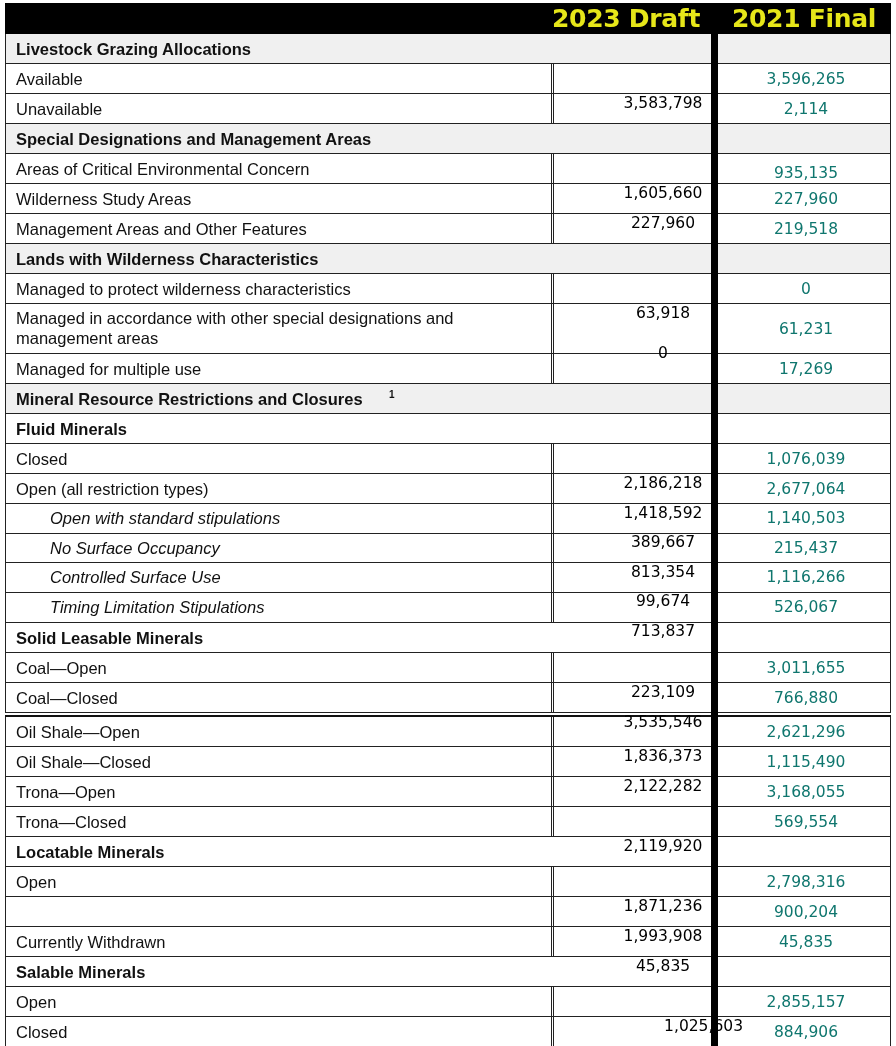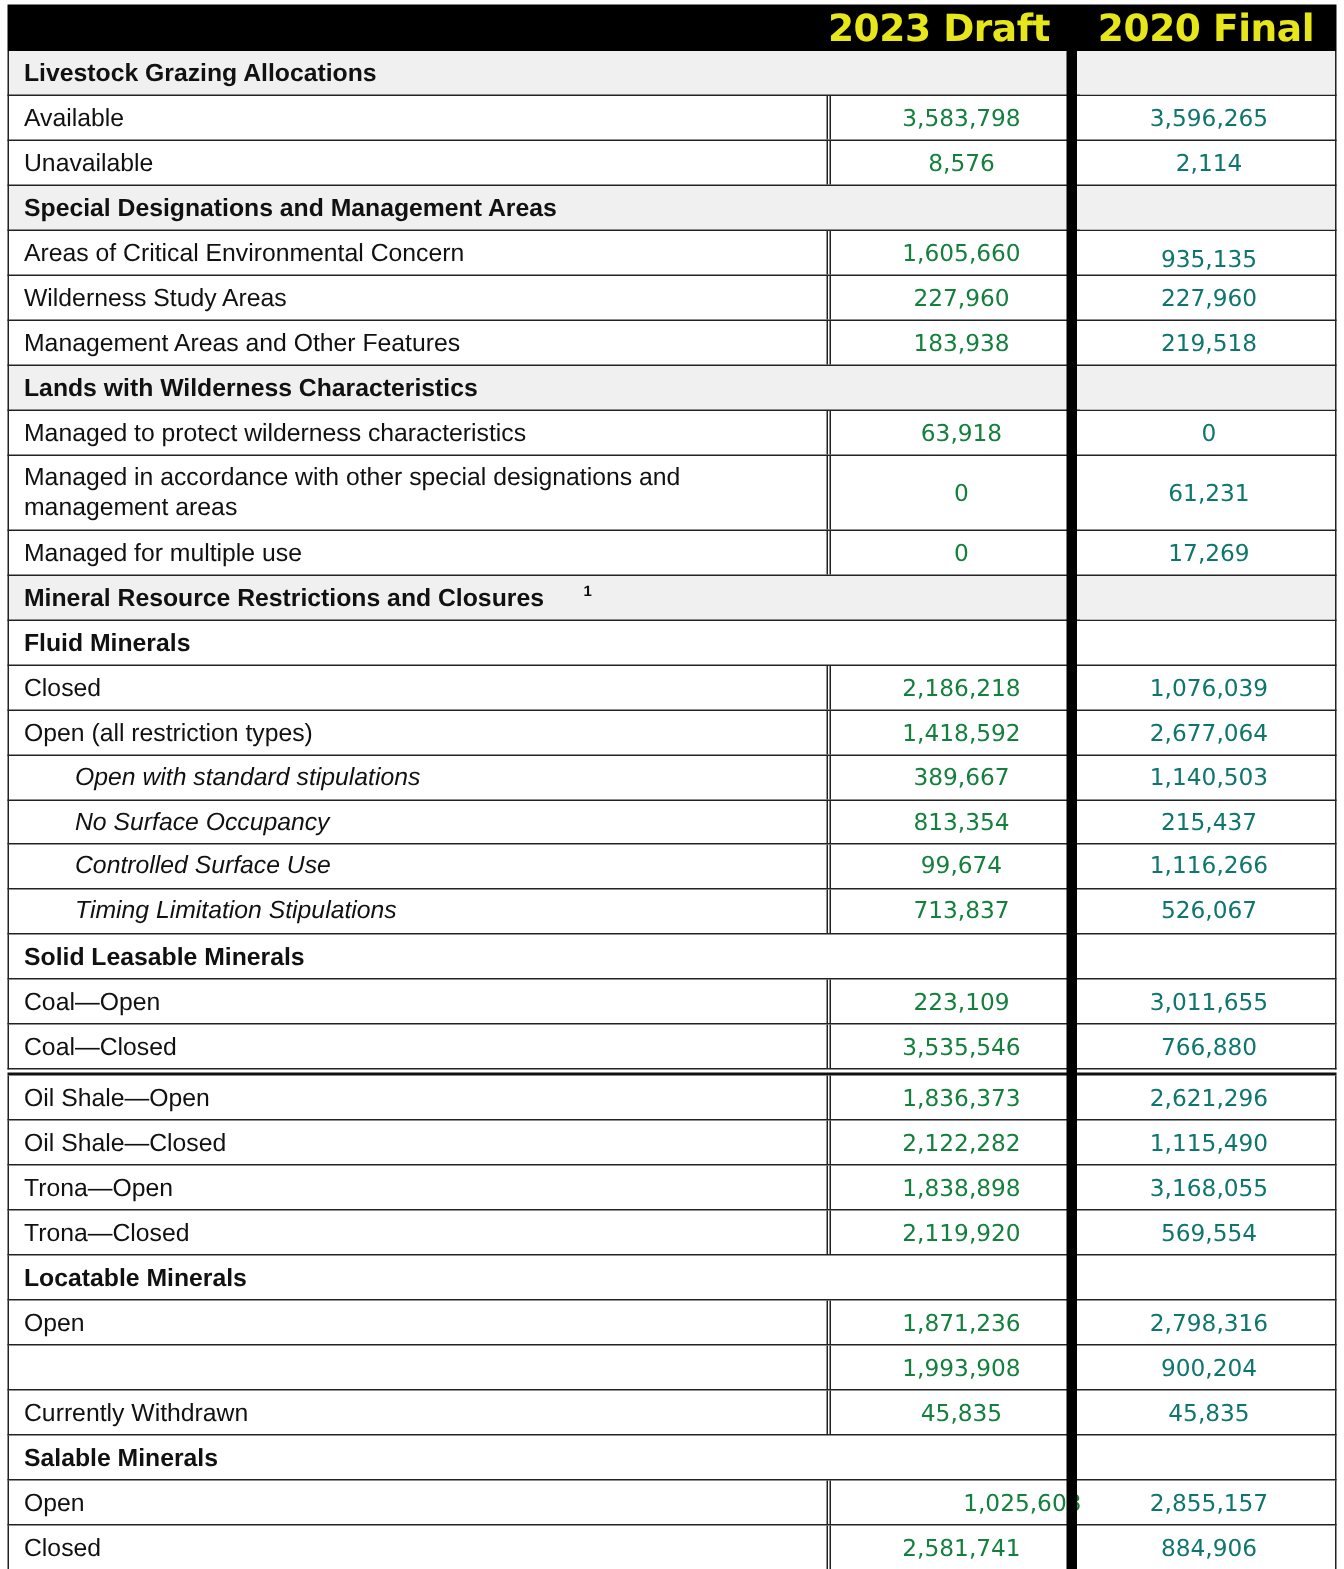--- a/index.html
+++ b/index.html
@@ -10,40 +10,40 @@
     .header .col-draft, .header .col-final {
       position: absolute; top: 0; height: 31px; line-height: 31px;
       color: #e6e619; font-weight: bold; font-size: 25px; text-align: center;
       font-family: "DejaVu Sans", "Liberation Sans", sans-serif; letter-spacing: -0.3px;
     }
     .header .col-draft { left: 536px; width: 170px; }
     .header .col-final { left: 714px; width: 170px; }
     .row { position: relative; border-left: 1px solid #222; border-right: 1px solid #222;
            border-bottom: 1px solid #222; box-sizing: border-box; width: 886px; }
     .row .label { position: absolute; left: 10px; font-size: 16.5px; color: #111; }
-    .row .v1 { position: absolute; left: 555px; width: 160px; text-align: center; font-size: 16.5px;
-               font-family: "DejaVu Sans", sans-serif; font-size: 15.5px; color:#15803d; }
+    .row .v1 { position: absolute; left: 577px; width: 160px; text-align: center; font-size: 16.5px;
+               font-family: "DejaVu Sans", sans-serif; font-size: 15.5px; color:#000000;margin-top:24px; }
     .row .v2 { position: absolute; left: 714px; width: 172px; text-align: center;
                font-family: "DejaVu Sans", sans-serif; font-size: 15.5px; color:#0f766e; }
     .row.section { background: #f0f0f0; }
     .row.section .label { font-weight: bold; }
     .row.sub .label { font-style: italic; left: 44px; }
     .row.data .cellbox-draft { position: absolute; left: 545px; top: 0; bottom: 0; width: 163px;
       border-left: 3px double #222; box-sizing: border-box; }
     .row.section .fill-final { position: absolute; left: 714px; top: 0; bottom: 0; right: 0; background: #f0f0f0; }
     .divider { position: absolute; left: 711px; top: 34px; width: 7px; height: 1012px; background: #000; z-index: 5; }
     sup { font-size: 10px; }
   </style>
 </head>
 <body>
 
 <div class="table">
   <div class="header">
     <div class="col-draft">2023 Draft</div>
-    <div class="col-final">2020 Final</div>
+    <div class="col-final">2021 Final</div>
   </div>
   <div id="rows">
       <div class="row section" style="height: 30px;">
         <div class="fill-final"></div>
         <div class="label" style="top: 0px; line-height: 30px; font-weight: bold;">Livestock Grazing Allocations</div>
       </div>
       <div class="row data" style="height: 30px;">
         <div class="label" style="top: 0px; line-height: 30px;">Available</div>
         <div class="cellbox-draft"></div>
         <div class="v1" style="top: 0px; line-height: 30px;">3,583,798</div>
@@ -167,21 +167,20 @@
       </div>
       <div class="row data" style="height: 30px;">
         <div class="label" style="top: 0px; line-height: 30px;">Oil Shale—Closed</div>
         <div class="cellbox-draft"></div>
         <div class="v1" style="top: 0px; line-height: 30px;">2,122,282</div>
         <div class="v2" style="top: 0px; line-height: 30px;">1,115,490</div>
       </div>
       <div class="row data" style="height: 30px;">
         <div class="label" style="top: 0px; line-height: 30px;">Trona—Open</div>
         <div class="cellbox-draft"></div>
-        <div class="v1" style="top: 0px; line-height: 30px;">1,838,898</div>
         <div class="v2" style="top: 0px; line-height: 30px;">3,168,055</div>
       </div>
       <div class="row data" style="height: 30px;">
         <div class="label" style="top: 0px; line-height: 30px;">Trona—Closed</div>
         <div class="cellbox-draft"></div>
         <div class="v1" style="top: 0px; line-height: 30px;">2,119,920</div>
         <div class="v2" style="top: 0px; line-height: 30px;">569,554</div>
       </div>
       <div class="row subsection" style="height: 30px;">
         <div class="label" style="top: 0px; line-height: 30px; font-weight: bold;">Locatable Minerals</div>

